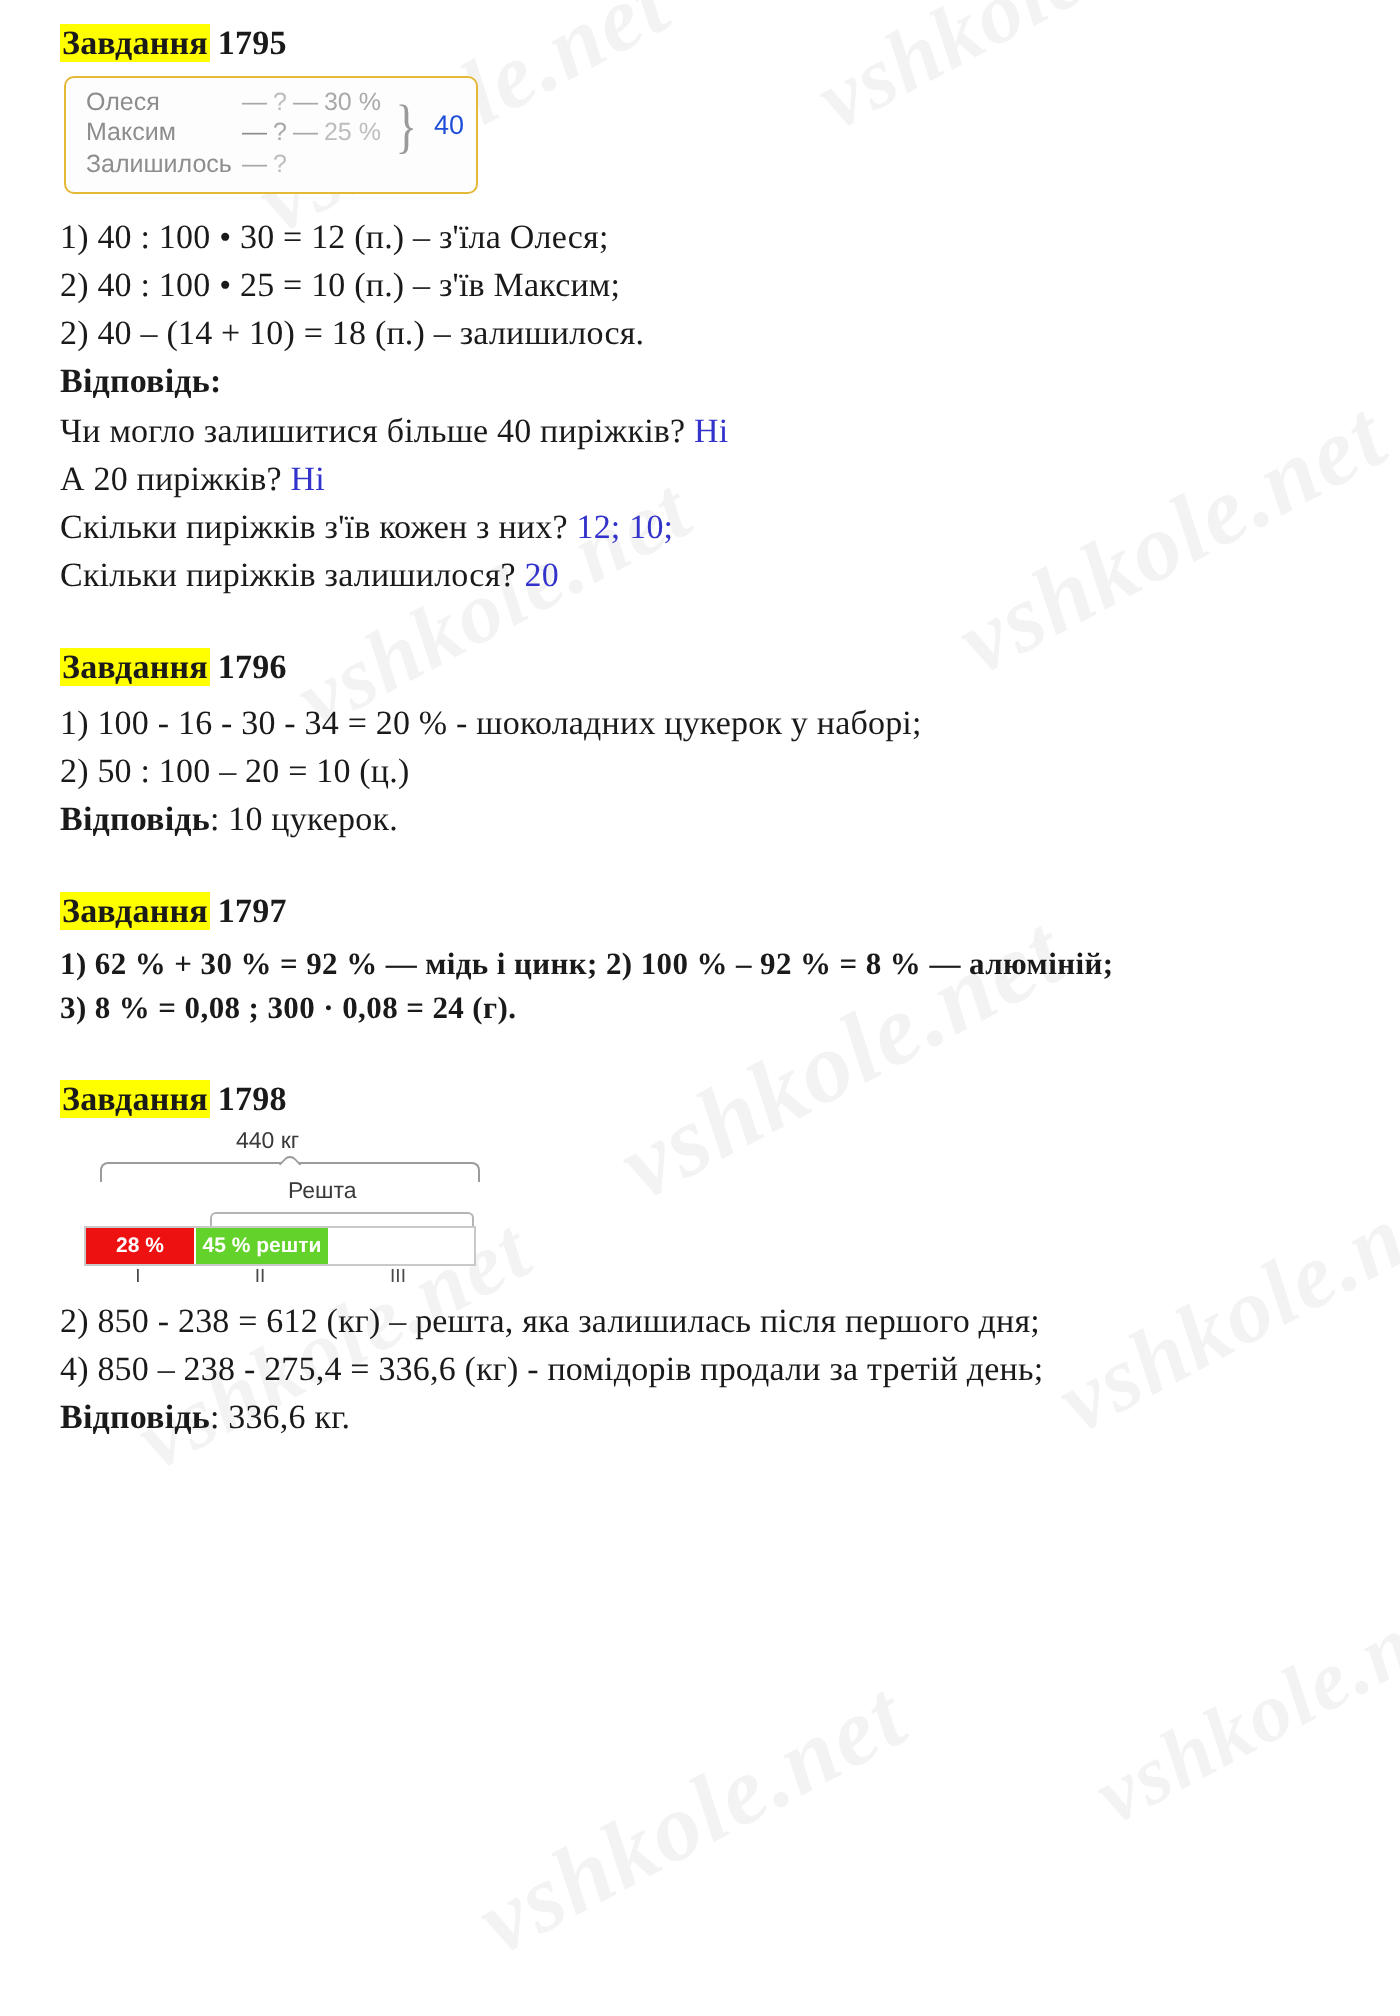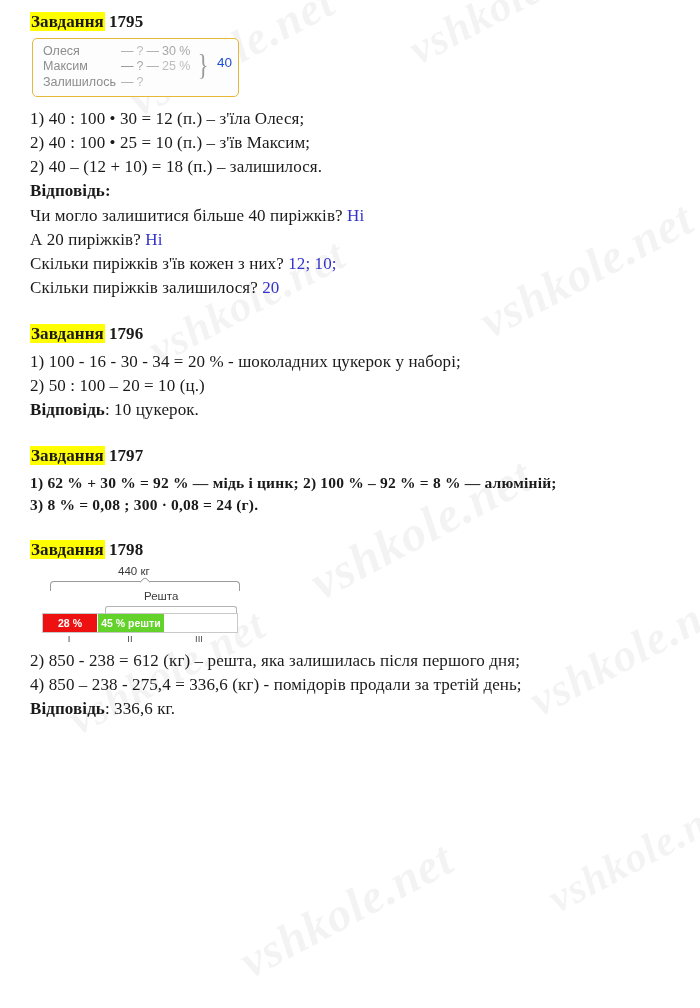--- a/index.html
+++ b/index.html
@@ -279,21 +279,21 @@
         <span class="cond-name faded-1">Залишилось</span>
         <span class="cond-dash faded-2">—</span>
         <span class="cond-q faded-3">?</span>
       </div>
       <span class="cond-brace">}</span>
       <span class="cond-total">40</span>
     </div>
 
     <div class="line">1) 40 : 100 • 30 = 12 (п.) – з'їла Олеся;</div>
     <div class="line">2) 40 : 100 • 25 = 10 (п.) – з'їв Максим;</div>
-    <div class="line">2) 40 – (12 + 10) = 18 (п.) – залишилося.</div>
+    <div class="line">2) 40 – (14 + 10) = 18 (п.) – залишилося.</div>
 
     <div class="line">
       <span class="lbl">Відповідь</span><span class="lbl">:</span>
     </div>
 
     <div class="line">
       <span>Чи могло залишитися більше 40 пиріжків?</span>
       <span class="ans">Ні</span>
     </div>
     <div class="line">

